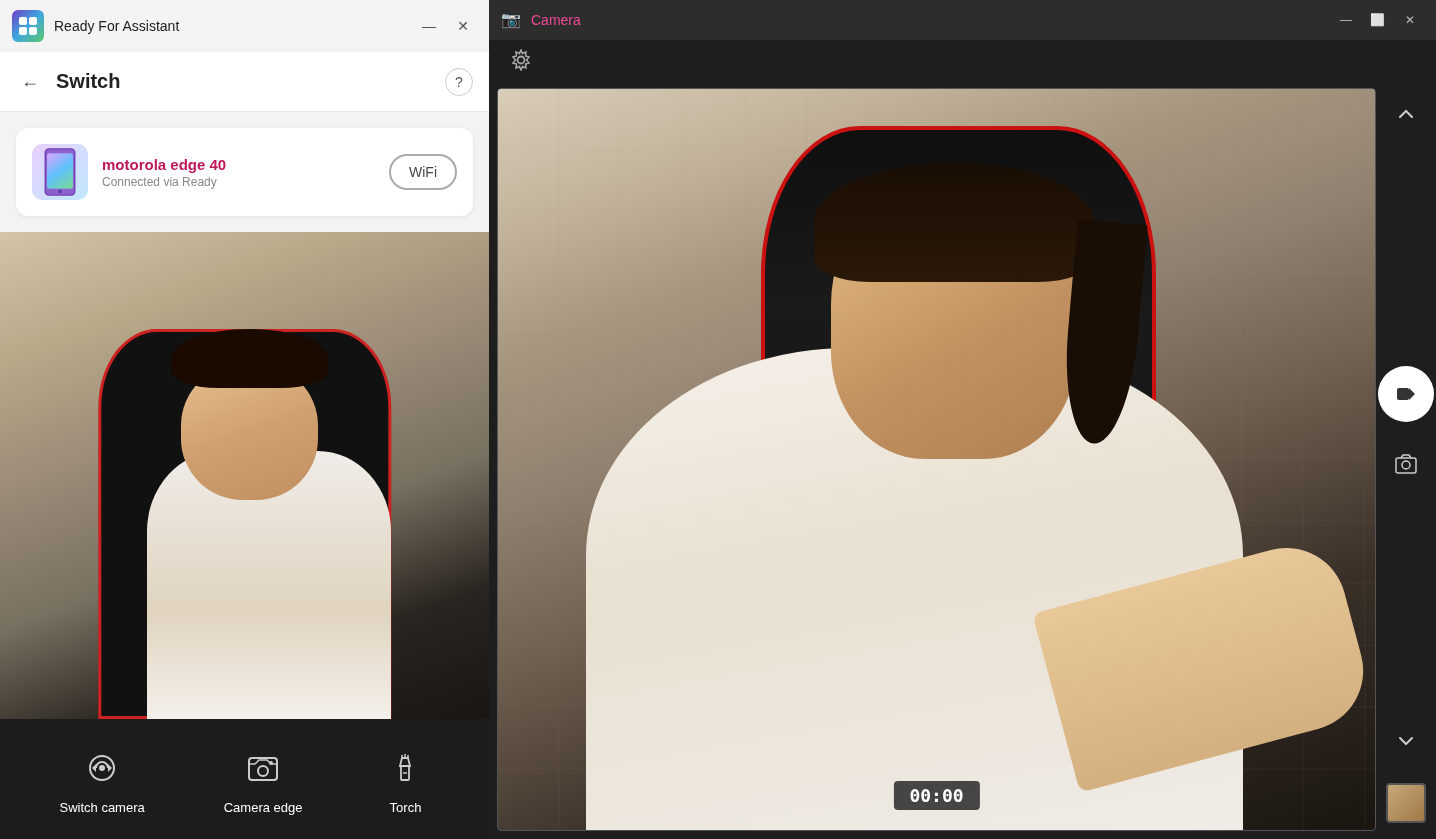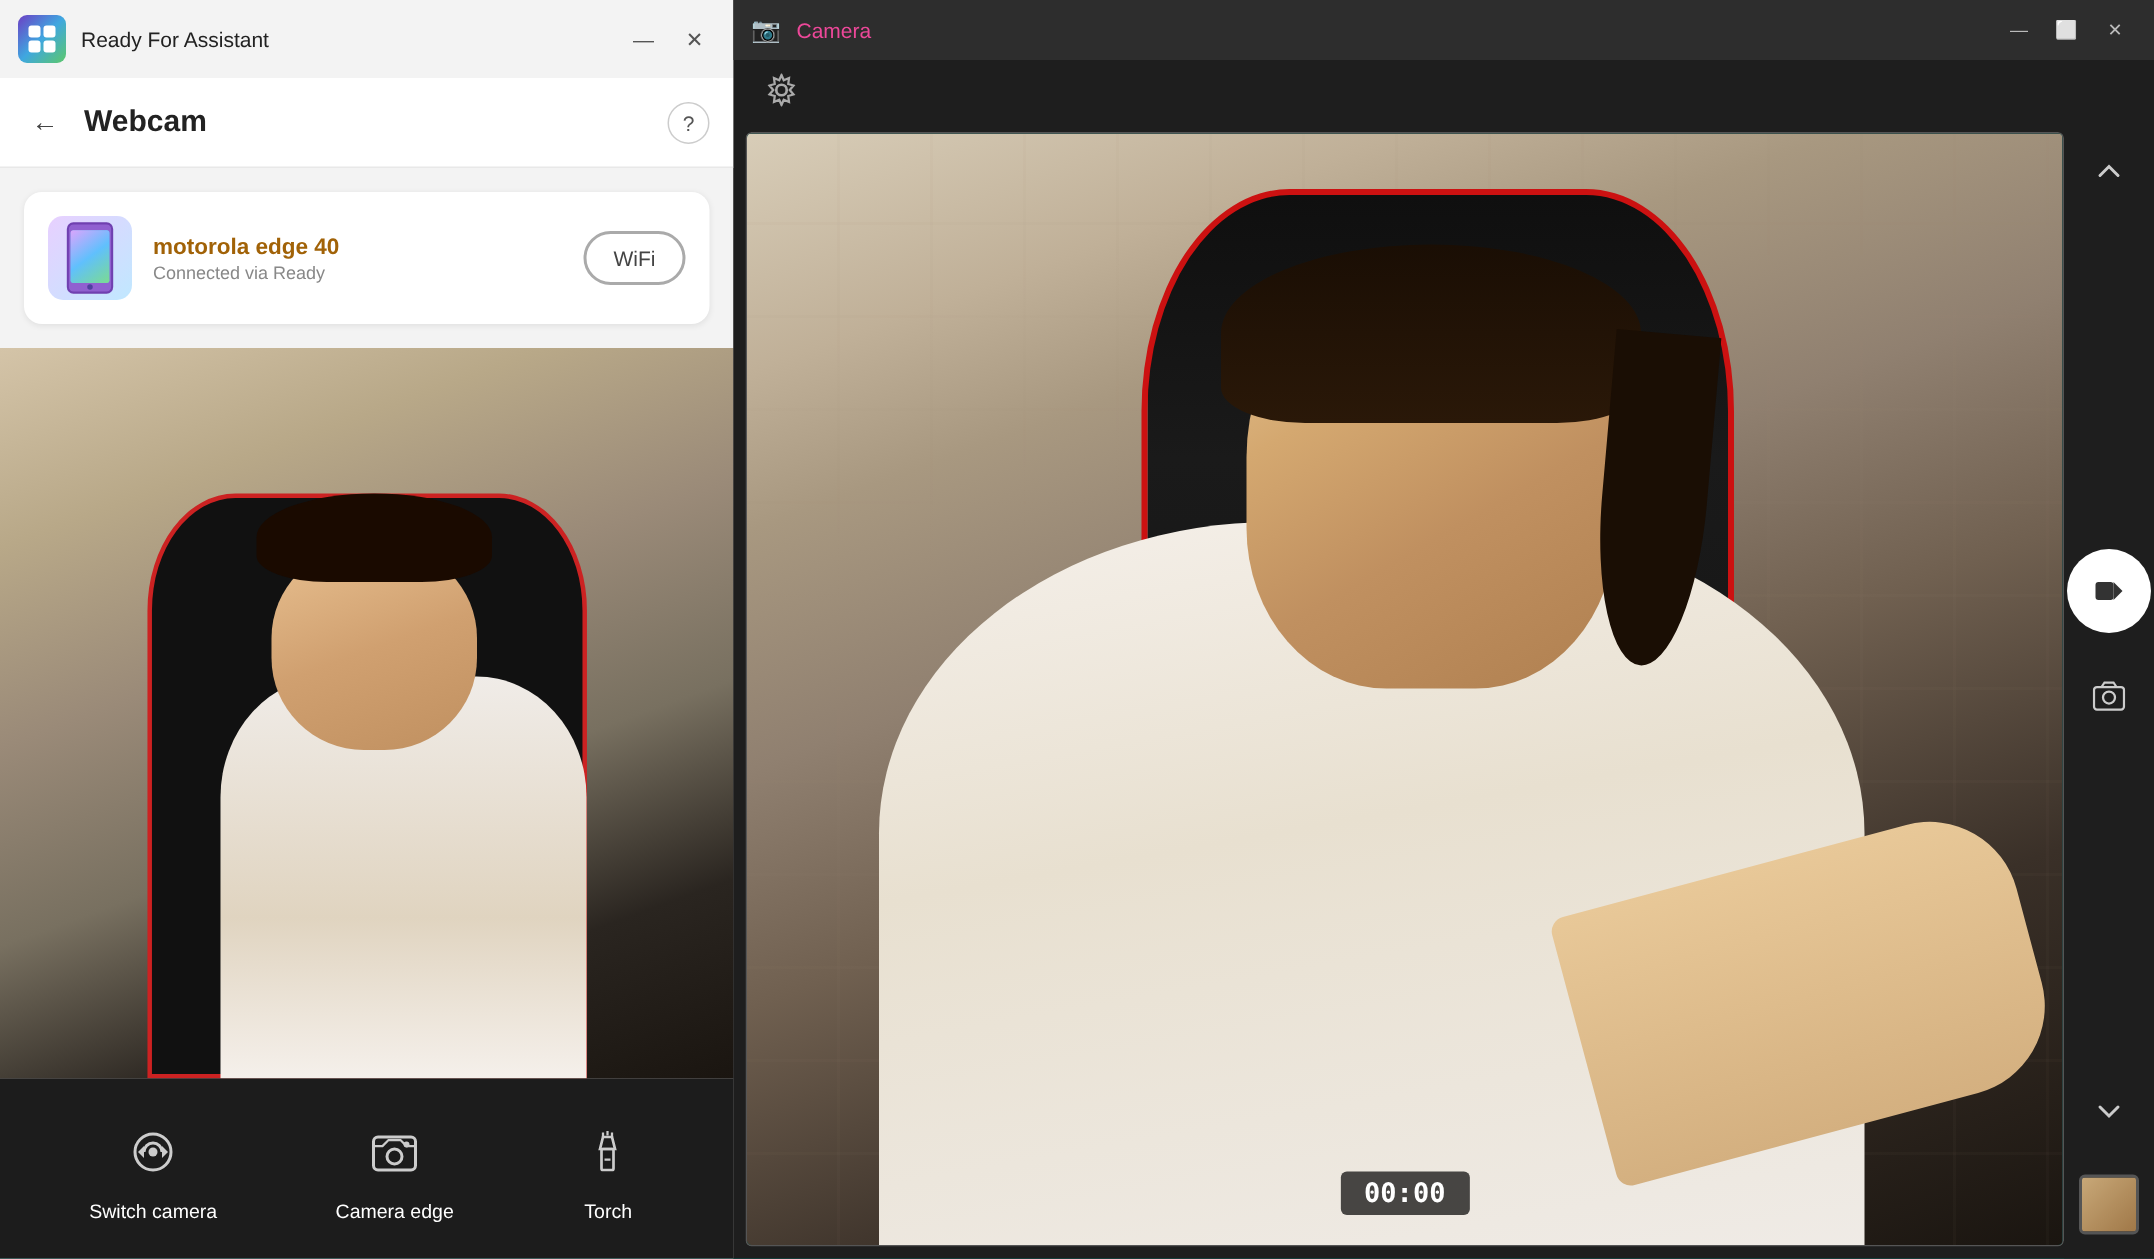--- a/index.html
+++ b/index.html
@@ -151,21 +151,21 @@
     .phone-svg {
       width: 36px;
       height: 48px;
     }
     .device-info {
       flex: 1;
     }
     .device-name {
       font-size: 15px;
       font-weight: 600;
-      color: #a16207;
+      color: #be185d;
     }
     .device-status {
       font-size: 12px;
       color: #888;
       margin-top: 2px;
     }
     .stop-btn {
       padding: 8px 18px;
       border: 2px solid #aaa;
       border-radius: 20px;
@@ -409,21 +409,21 @@
     </div>
     <div class="title-bar-controls">
       <button class="win-btn">—</button>
       <button class="win-btn close">✕</button>
     </div>
   </div>
 
   <div class="webcam-header">
     <div class="webcam-header-left">
       <button class="back-btn">←</button>
-      <span class="webcam-title">Webcam</span>
+      <span class="webcam-title">Switch</span>
     </div>
     <button class="help-btn">?</button>
   </div>
 
   <div class="device-card">
     <div class="phone-icon">
       <svg class="phone-svg" viewBox="0 0 36 52" fill="none" xmlns="http://www.w3.org/2000/svg">
         <rect x="2" y="1" width="32" height="50" rx="4" fill="#9060d0" stroke="#7040b0" stroke-width="1.5"></rect>
         <rect x="4" y="6" width="28" height="38" rx="2" fill="#60c0f0"></rect>
         <circle cx="18" cy="47" r="2" fill="#5040a0"></circle>
@@ -524,21 +524,21 @@
         <path d="M11 1 L12.5 4.5 L16 3 L15.5 7 L19 8 L16.5 11 L19 14 L15.5 15 L16 19 L12.5 17.5 L11 21 L9.5 17.5 L6 19 L6.5 15 L3 14 L5.5 11 L3 8 L6.5 7 L6 3 L9.5 4.5 Z" stroke="#aaa" stroke-width="1.5" fill="none"></path>
       </svg>
     </button>
   </div>
 
   <div class="cam-main">
 
     <div class="cam-viewport-wrapper">
       <div class="cam-viewport-border">
 
-        <div style="width:100%;height:100%;position:relative;overflow:hidden;background:#0f766e;">
+        <div style="width:100%;height:100%;position:relative;overflow:hidden;background:#3b82f6;">
 
           <div style="position:absolute;inset:0;background:linear-gradient(160deg,#d8cdb8 0%,#c0b098 15%,#a89880 25%,#908070 40%,#706050 55%,#3a3028 75%,#1a1510 100%);"></div>
 
           <div style="position:absolute;inset:0;opacity:0.3;background:repeating-linear-gradient(90deg,transparent,transparent 60px,rgba(160,140,120,0.15) 60px,rgba(160,140,120,0.15) 62px),repeating-linear-gradient(0deg,transparent,transparent 60px,rgba(160,140,120,0.15) 60px,rgba(160,140,120,0.15) 62px);"></div>
 
           <div style="position:absolute;top:5%;left:30%;width:45%;height:80%;background:linear-gradient(180deg,#0f0f0f 0%,#1a1a1a 30%,#111 100%);border-radius:25% 25% 5% 5%;border:4px solid #cc1111;"></div>
 
           <div style="position:absolute;bottom:-5%;left:10%;width:75%;height:70%;background:linear-gradient(170deg,#f5f0ea 0%,#e8e0d0 40%,#f0ece8 100%);border-radius:40% 40% 0 0;"></div>
 
           <div style="position:absolute;bottom:10%;right:2%;width:35%;height:25%;background:linear-gradient(180deg,#e8c898 0%,#d4b080 100%);border-radius:10px 60px 60px 10px;transform:rotate(-15deg);"></div>

